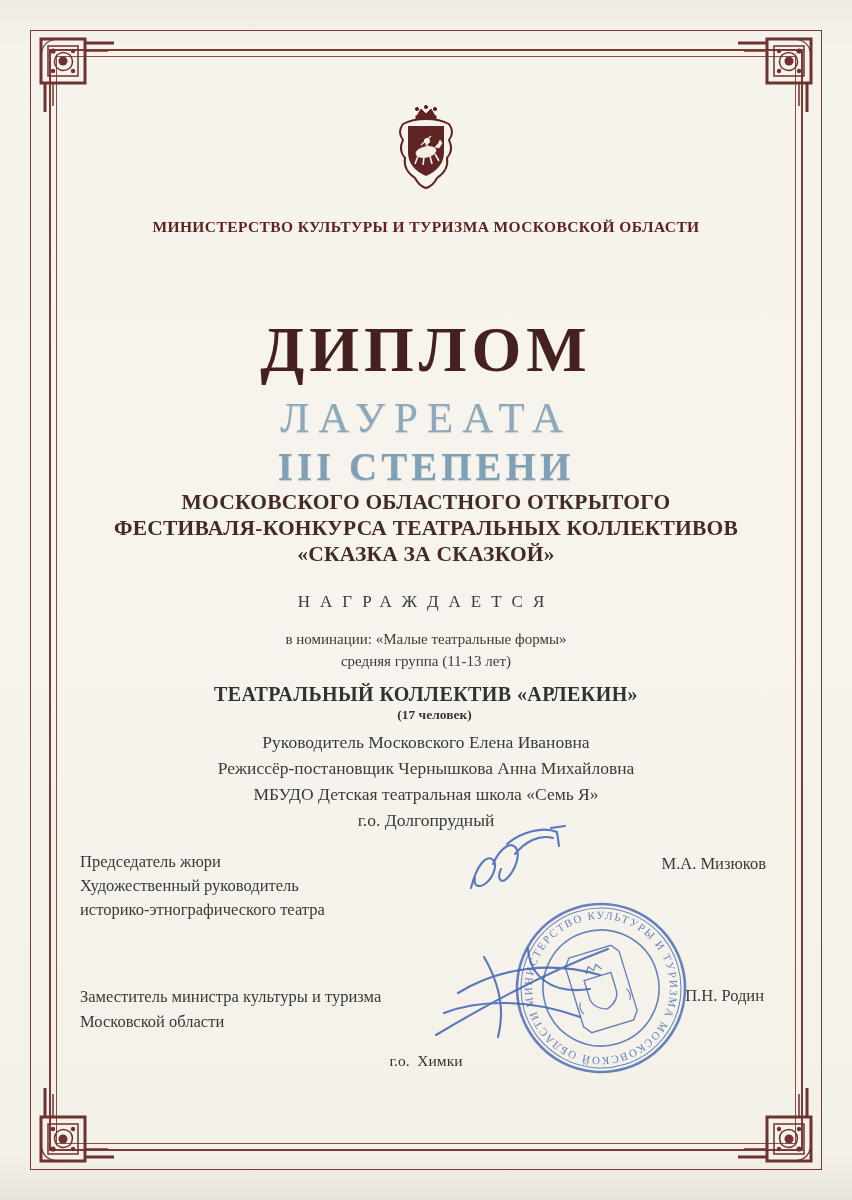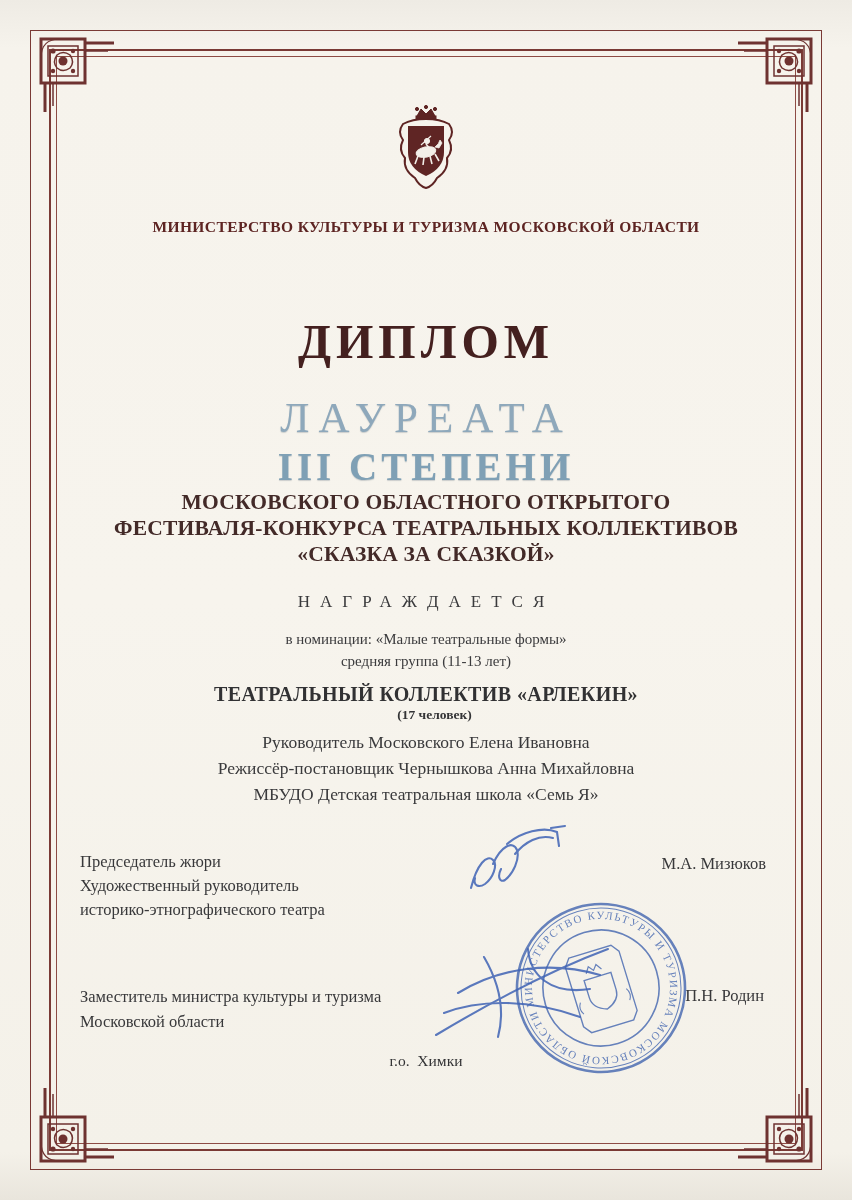--- a/index.html
+++ b/index.html
@@ -18,21 +18,21 @@
   .corner.tr { top:34px; right:36px; transform:scaleX(-1); }
   .corner.bl { bottom:34px; left:36px; transform:scaleY(-1); }
   .corner.br { bottom:34px; right:36px; transform:scale(-1,-1); }
 
   .abs { position:absolute; left:0; right:0; text-align:center; }
 
   .coa { position:absolute; left:50%; transform:translateX(-50%); top:104px; width:66px; height:98px; }
 
   .ministry { top:218px; font-size:15.5px; font-weight:bold; letter-spacing:.4px; color:#5d2422; }
 
-  .title { top:318px; font-size:48px; line-height:1; font-weight:bold; letter-spacing:5px; color:#44201f; }
+  .title { top:318px; font-size:64px; line-height:1; font-weight:bold; letter-spacing:5px; color:#44201f; }
   .laureate { top:396px; font-size:43px; line-height:1; letter-spacing:9px; color:#8ea8bb;
               text-shadow:0 1px 1px rgba(70,92,108,.25); font-weight:500; }
   .degree { top:447px; font-size:39px; line-height:1; font-weight:bold; letter-spacing:4px; color:#7fa0b5;
             text-shadow:0 1px 1px rgba(70,92,108,.25); }
 
   .festival { top:489px; font-size:21.5px; line-height:26px; font-weight:bold; color:#432a28; letter-spacing:.2px; }
   .awarded { top:592px; font-size:17px; letter-spacing:10px; color:#3a3a3c; }
   .nomination { top:628px; font-size:15px; line-height:22px; color:#3b3b3d; }
   .recipient { top:683px; font-size:20px; font-weight:bold; color:#313133; letter-spacing:.4px; }
   .members { top:707px; font-size:13.5px; font-weight:bold; color:#343436;padding-left:17px; }
@@ -164,20 +164,21 @@
     <div>средняя группа (11-13 лет)</div>
   </div>
 
   <div class="abs recipient">ТЕАТРАЛЬНЫЙ КОЛЛЕКТИВ «АРЛЕКИН»</div>
   <div class="abs members">(17 человек)</div>
 
   <div class="abs details">
     <div>Руководитель Московского Елена Ивановна</div>
     <div>Режиссёр-постановщик Чернышкова Анна Михайловна</div>
     <div>МБУДО Детская театральная школа «Семь Я»</div>
+    <div>г.о. Долгопрудный</div>
   </div>
 
   <div class="sig-block sig1-roles">
     <div>Председатель жюри</div>
     <div>Художественный руководитель</div>
     <div>историко-этнографического театра</div>
   </div>
   <div class="sig-name name1">М.А. Мизюков</div>
   <svg class="signature signature1" viewBox="0 0 140 88">
     <g stroke="#3f63b5" fill="none" stroke-width="2.1" stroke-linecap="round" opacity=".85">

